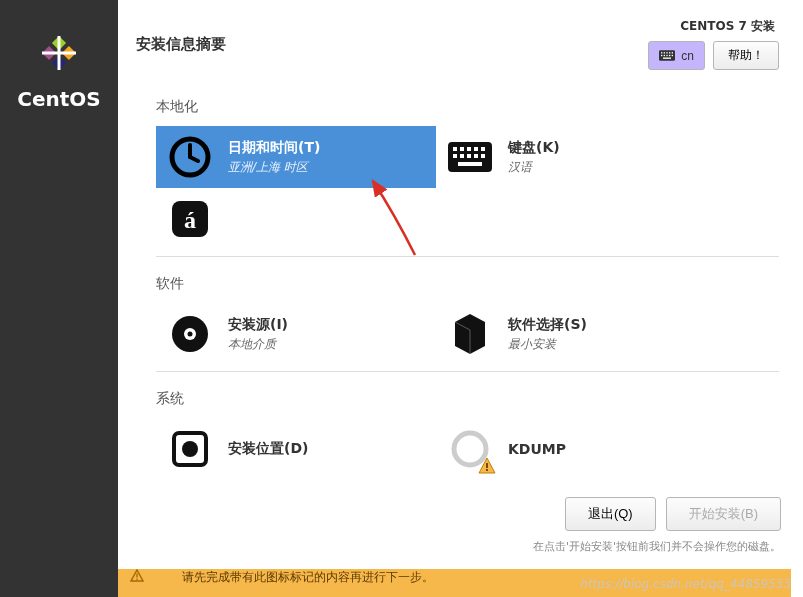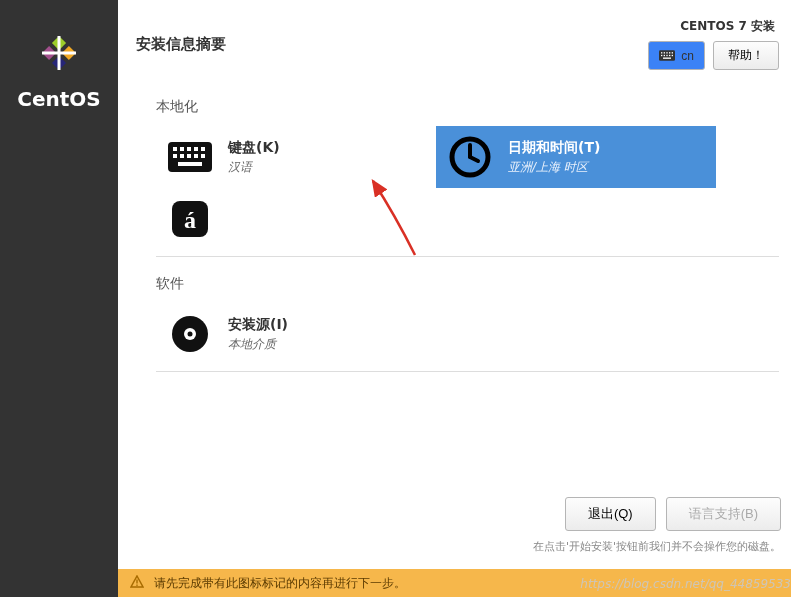--- a/index.html
+++ b/index.html
@@ -8,40 +8,40 @@
 .sidebar { width: 118px; background: #333333; display: flex; flex-direction: column; align-items: center; padding-top: 28px; color: #fff; }
 .logo-wrap { text-align: center; }
 .logo-svg { width: 50px; height: 50px; }
 .logo-text { color: #fff; font-size: 20px; font-weight: bold; margin-top: 6px; }
 .main { flex: 1; position: relative; display: flex; flex-direction: column; }
 .header { display: flex; justify-content: space-between; align-items: center; padding: 18px 24px 10px 18px; }
 .header-title { font-size: 15px; font-weight: bold; }
 .header-right { text-align: right; }
 .distro-label { font-size: 12px; margin-bottom: 6px; padding-right: 4px; font-weight: bold; }
 .header-controls { display: flex; gap: 8px; }
-.kbd-indicator { display: inline-flex; align-items: center; gap: 6px; background: #3b82f6; border: 1px solid #b5b5b5; border-radius: 3px; padding: 4px 10px; font-size: 12px; color: #333; }
+.kbd-indicator { display: inline-flex; align-items: center; gap: 6px; background: #c4b5fd; border: 1px solid #b5b5b5; border-radius: 3px; padding: 4px 10px; font-size: 12px; color: #333; }
 .kbd-icon-svg { width: 16px; height: 11px; }
 .help-btn { background: linear-gradient(#fdfdfd,#ececec); border: 1px solid #b5b5b5; border-radius: 3px; padding: 5px 14px; font-size: 12px; cursor: pointer; }
 .content { flex: 1; padding: 0 24px 16px 38px; overflow: hidden; }
 .section-title { font-size: 14px; color: #555; margin: 18px 0 10px 0; }
 .section-rows { display: flex; flex-wrap: wrap; }
 .spoke { display: flex; align-items: center; width: 280px; height: 62px; padding: 6px 10px; cursor: pointer; }
 .spoke.selected { background: #4a90d9; color: #fff; }
 .spoke-icon { width: 48px; height: 48px; display: flex; align-items: center; justify-content: center; margin-right: 14px; flex-shrink: 0; }
 .spoke-text .title { font-size: 14px; font-weight: bold; }
 .spoke-text .sub { font-size: 12px; font-style: italic; margin-top: 2px; }
 .spoke.selected .sub { color: #e8f0fb; }
 .spoke:not(.selected) .sub { color: #666; }
 .hr { border: none; border-top: 1px solid #ddd; margin: 6px 0 0 0; }
 .footer { position: absolute; bottom: 43px; right: 22px; left: 160px; text-align: right; }
 .footer-btns { display: flex; gap: 10px; justify-content: flex-end; margin-bottom: 8px; }
 .btn { background: linear-gradient(#fdfdfd,#ececec); border: 1px solid #b5b5b5; border-radius: 3px; padding: 7px 22px; font-size: 13px; cursor: pointer; }
 .btn.disabled { color: #aaa; cursor: default; }
 .footer-hint { font-size: 11px; color: #888; }
-.warning-bar { position: absolute; bottom: 0; left: 118px; right: 12px; height: 28px; background: #f6b74b; display: flex; align-items: center; padding: 0 12px; font-size: 12px; color: #5a3a00; }
+.warning-bar { position: absolute; bottom: 0; left: 118px; right: 12px; height: 28px; background: #f6b74b; display: flex; padding: 0 12px; font-size: 12px; color: #5a3a00; gap: 28px; }
 .warning-bar .tri { margin-right: 10px; color: #a86b00; }
 .watermark { position: absolute; right: 12px; bottom: 6px; font-size: 12px; color: rgba(200,200,200,0.85); font-style: italic; }
 .arrow { position: absolute; left: 365px; top: 175px; pointer-events: none; }
 .kdump-icon-wrap { position: relative; }
 .kdump-warn { position: absolute; bottom: -2px; right: -2px; }
 </style>
 </head>
 <body>
 
 <div class="container">
@@ -85,20 +85,33 @@
             <span>cn</span>
           </button>
           <button class="help-btn">帮助！</button>
         </div>
       </div>
     </div>
 
     <div class="content">
       <div class="section-title">本地化</div>
       <div class="section-rows">
+        <div class="spoke selected">
+          <div class="spoke-icon">
+            <svg width="44" height="44" viewBox="0 0 44 44">
+                <circle cx="22" cy="22" r="18" fill="none" stroke="#000" stroke-width="5"></circle>
+                <line x1="22" y1="22" x2="22" y2="10" stroke="#000" stroke-width="4" stroke-linecap="round"></line>
+                <line x1="22" y1="22" x2="30" y2="26" stroke="#000" stroke-width="4" stroke-linecap="round"></line>
+              </svg>
+          </div>
+          <div class="spoke-text">
+            <div class="title">日期和时间(T)</div>
+            <div class="sub">亚洲/上海 时区</div>
+          </div>
+        </div>
         <div class="spoke">
           <div class="spoke-icon">
             <svg width="48" height="34" viewBox="0 0 48 34">
                 <rect x="2" y="2" width="44" height="30" rx="4" fill="#111"></rect>
                 <rect x="7" y="7" width="4" height="4" fill="#fff"></rect>
                 <rect x="14" y="7" width="4" height="4" fill="#fff"></rect>
                 <rect x="21" y="7" width="4" height="4" fill="#fff"></rect>
                 <rect x="28" y="7" width="4" height="4" fill="#fff"></rect>
                 <rect x="35" y="7" width="4" height="4" fill="#fff"></rect>
                 <rect x="7" y="14" width="4" height="4" fill="#fff"></rect>
@@ -107,33 +120,20 @@
                 <rect x="28" y="14" width="4" height="4" fill="#fff"></rect>
                 <rect x="35" y="14" width="4" height="4" fill="#fff"></rect>
                 <rect x="12" y="22" width="24" height="4" fill="#fff"></rect>
               </svg>
           </div>
           <div class="spoke-text">
             <div class="title">键盘(K)</div>
             <div class="sub">汉语</div>
           </div>
         </div>
-        <div class="spoke selected">
-          <div class="spoke-icon">
-            <svg width="44" height="44" viewBox="0 0 44 44">
-                <circle cx="22" cy="22" r="18" fill="none" stroke="#000" stroke-width="5"></circle>
-                <line x1="22" y1="22" x2="22" y2="10" stroke="#000" stroke-width="4" stroke-linecap="round"></line>
-                <line x1="22" y1="22" x2="30" y2="26" stroke="#000" stroke-width="4" stroke-linecap="round"></line>
-              </svg>
-          </div>
-          <div class="spoke-text">
-            <div class="title">日期和时间(T)</div>
-            <div class="sub">亚洲/上海 时区</div>
-          </div>
-        </div>
         <div class="spoke">
           <div class="spoke-icon">
             <svg width="44" height="44" viewBox="0 0 44 44">
                 <rect x="4" y="4" width="36" height="36" rx="8" fill="#111"></rect>
                 <text x="22" y="31" font-size="24" font-weight="bold" fill="#fff" text-anchor="middle" font-family="serif">á</text>
               </svg>
           </div>
         </div>
       </div>
 
@@ -146,29 +146,70 @@
                 <circle cx="22" cy="22" r="18" fill="#111"></circle>
                 <circle cx="22" cy="22" r="6" fill="#fff"></circle>
                 <circle cx="22" cy="22" r="2.5" fill="#111"></circle>
               </svg>
           </div>
           <div class="spoke-text">
             <div class="title">安装源(I)</div>
             <div class="sub">本地介质</div>
           </div>
         </div>
+        <div class="spoke">
+          <div class="spoke-icon">
+            <svg width="38" height="44" viewBox="0 0 38 44">
+                <path d="M4 10 L19 2 L34 10 L34 34 L19 42 L4 34 Z" fill="#111"></path>
+                <path d="M4 10 L19 18 L19 42" fill="none" stroke="#fff" stroke-width="1" opacity="0.3"></path>
+              </svg>
+          </div>
+          <div class="spoke-text">
+            <div class="title">软件选择(S)</div>
+            <div class="sub">最小安装</div>
+          </div>
+        </div>
       </div>
 
       <hr class="hr">
+      <div class="section-title">系统</div>
+      <div class="section-rows">
+        <div class="spoke">
+          <div class="spoke-icon">
+            <svg width="40" height="40" viewBox="0 0 40 40">
+                <rect x="4" y="4" width="32" height="32" rx="5" fill="none" stroke="#111" stroke-width="4"></rect>
+                <circle cx="20" cy="20" r="8" fill="#111"></circle>
+              </svg>
+          </div>
+          <div class="spoke-text">
+            <div class="title">安装位置(D)</div>
+          </div>
+        </div>
+        <div class="spoke">
+          <div class="spoke-icon kdump-icon-wrap">
+            <svg width="40" height="40" viewBox="0 0 40 40">
+                <circle cx="20" cy="20" r="16" fill="none" stroke="#ccc" stroke-width="5"></circle>
+              </svg>
+            <svg class="kdump-warn" width="18" height="18" viewBox="0 0 18 18">
+                <path d="M9 1 L17 16 L1 16 Z" fill="#f6b74b" stroke="#c08000" stroke-width="1"></path>
+                <rect x="8" y="6" width="2" height="5" fill="#7a4a00"></rect>
+                <rect x="8" y="12" width="2" height="2" fill="#7a4a00"></rect>
+              </svg>
+          </div>
+          <div class="spoke-text">
+            <div class="title">KDUMP</div>
+          </div>
+        </div>
+      </div>
     </div>
 
     <div class="footer">
       <div class="footer-btns">
         <button class="btn">退出(Q)</button>
-        <button class="btn disabled">语言支持(B)</button>
+        <button class="btn disabled">开始安装(B)</button>
       </div>
       <div class="footer-hint">在点击'开始安装'按钮前我们并不会操作您的磁盘。</div>
     </div>
   </div>
 </div>
 
 <svg class="arrow" width="60" height="90">
   <defs>
       <marker id="ah" markerWidth="8" markerHeight="8" refX="6" refY="3" orient="auto">
         <path d="M0,0 L7,3 L0,6 Z" fill="#d93025"></path>

